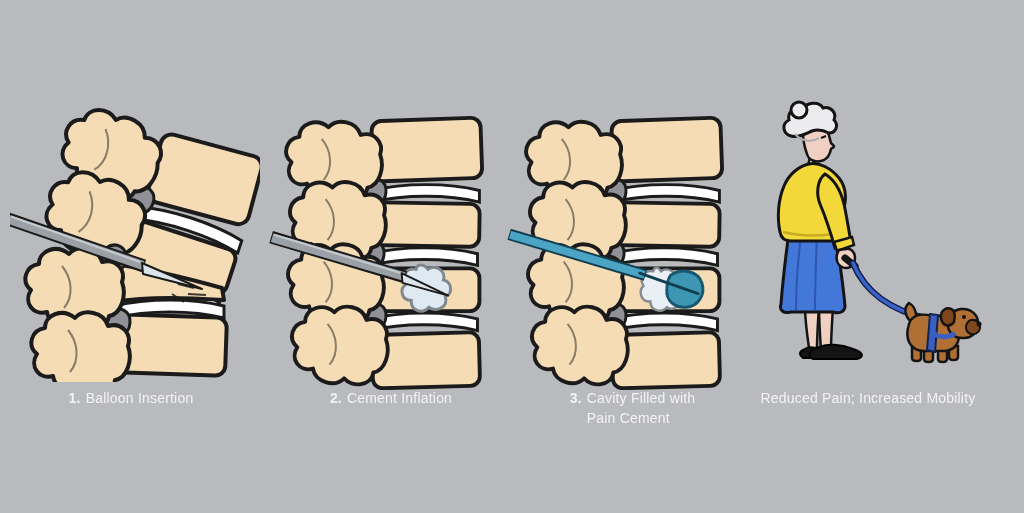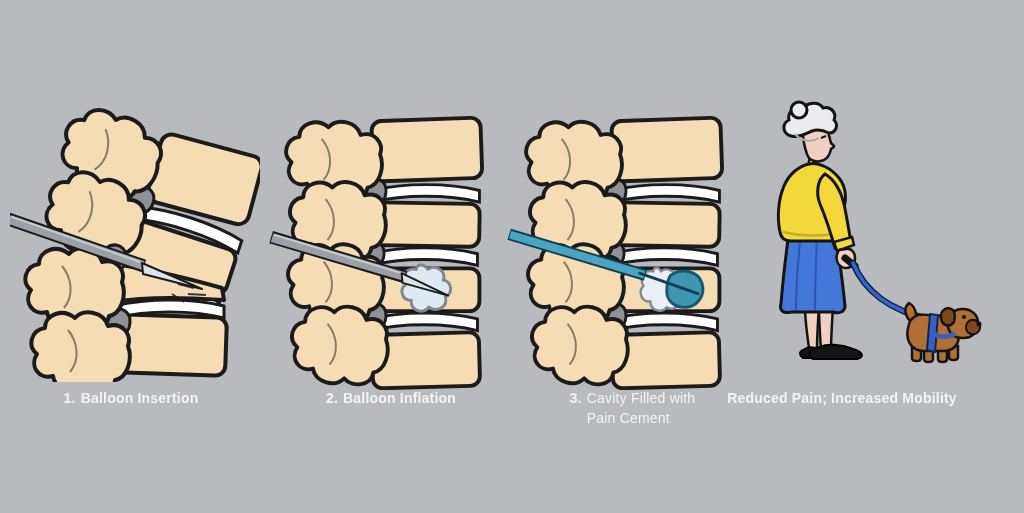--- a/index.html
+++ b/index.html
@@ -2,21 +2,21 @@
 <html><head>
 <meta charset="utf-8">
 <style>
   html,body{margin:0;padding:0;background:#b9babd;}
   .stage{position:relative;width:1024px;height:513px;background:#b9babd;overflow:hidden;
          font-family:"Liberation Sans", sans-serif;}
   .panel-svg{position:absolute;}
   .caption{position:absolute;top:388px;display:flex;justify-content:center;align-items:flex-start;
            color:#f3f3f4;font-size:14px;letter-spacing:.2px;line-height:20px;}
   .caption .num{font-weight:700;margin-right:5px;white-space:pre;}
-  .caption .lbl{font-weight:700;}
+  .caption .lbl{font-weight:400;}
   .caption .lbl2{display:flex;flex-direction:column;align-items:flex-start;text-align:left;}
   svg{display:block;}
 </style>
 </head>
 <body>
 
 <div class="stage">
 
   <svg width="0" height="0" style="position:absolute" aria-hidden="true">
     <defs>
@@ -227,28 +227,28 @@
     </g>
   </svg>
 
   <div class="caption" style="left:0;width:262px">
     <span class="num">1.</span>
     <span class="lbl">Balloon Insertion</span>
   </div>
 
   <div class="caption" style="left:262px;width:258px">
     <span class="num">2.</span>
-    <span class="lbl">Balloon Inflation</span>
+    <span class="lbl">Cement Inflation</span>
   </div>
 
   <div class="caption" style="left:520px;width:225px">
     <span class="num">3.</span>
     <span class="lbl2">
       <span>Cavity Filled with</span>
       <span>Pain Cement</span>
     </span>
   </div>
 
-  <div class="caption" style="left:712px;width:260px">
+  <div class="caption" style="left:738px;width:260px">
     <span class="lbl">Reduced Pain; Increased Mobility</span>
   </div>
 
 </div>
 
 </body></html>

